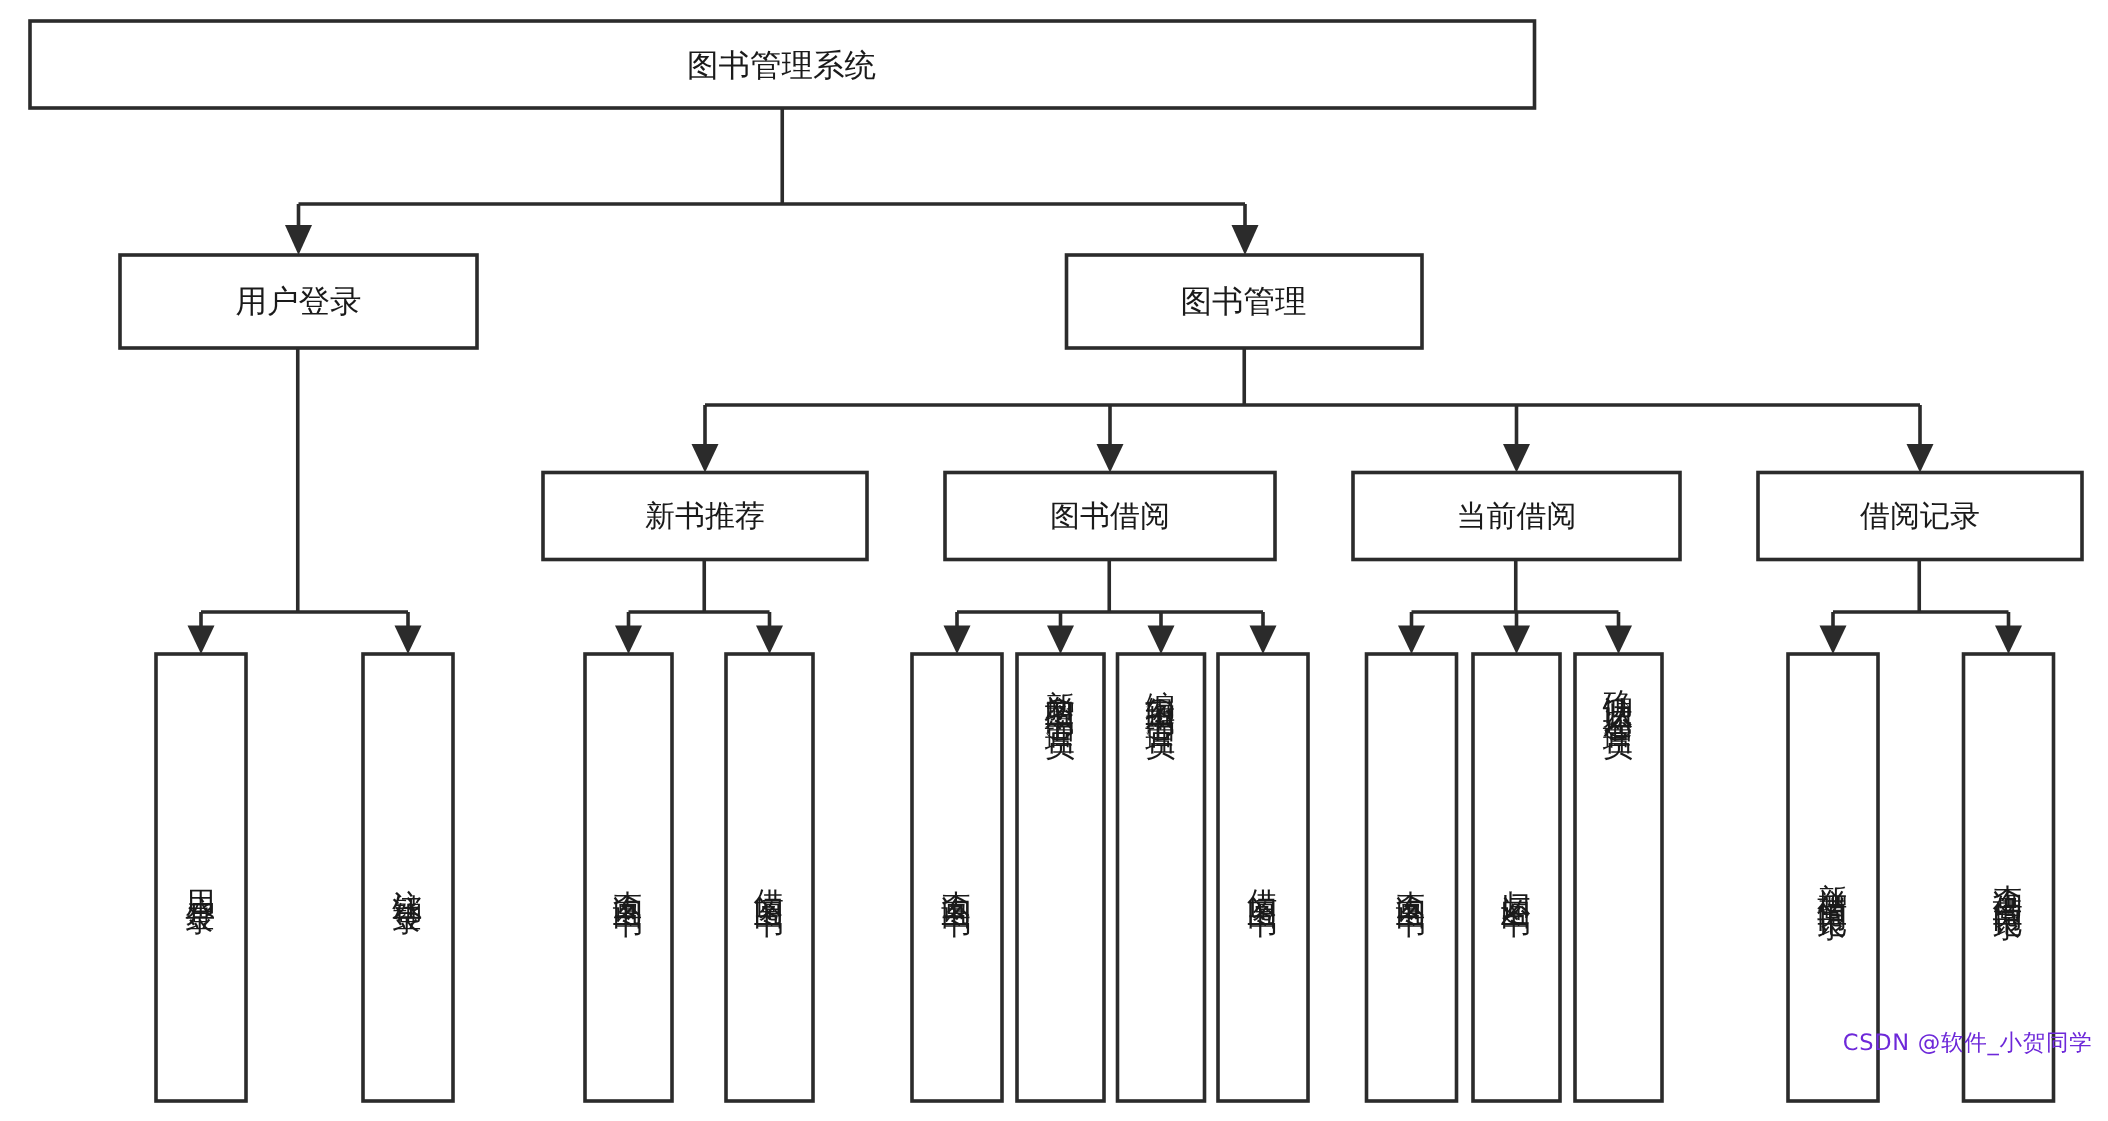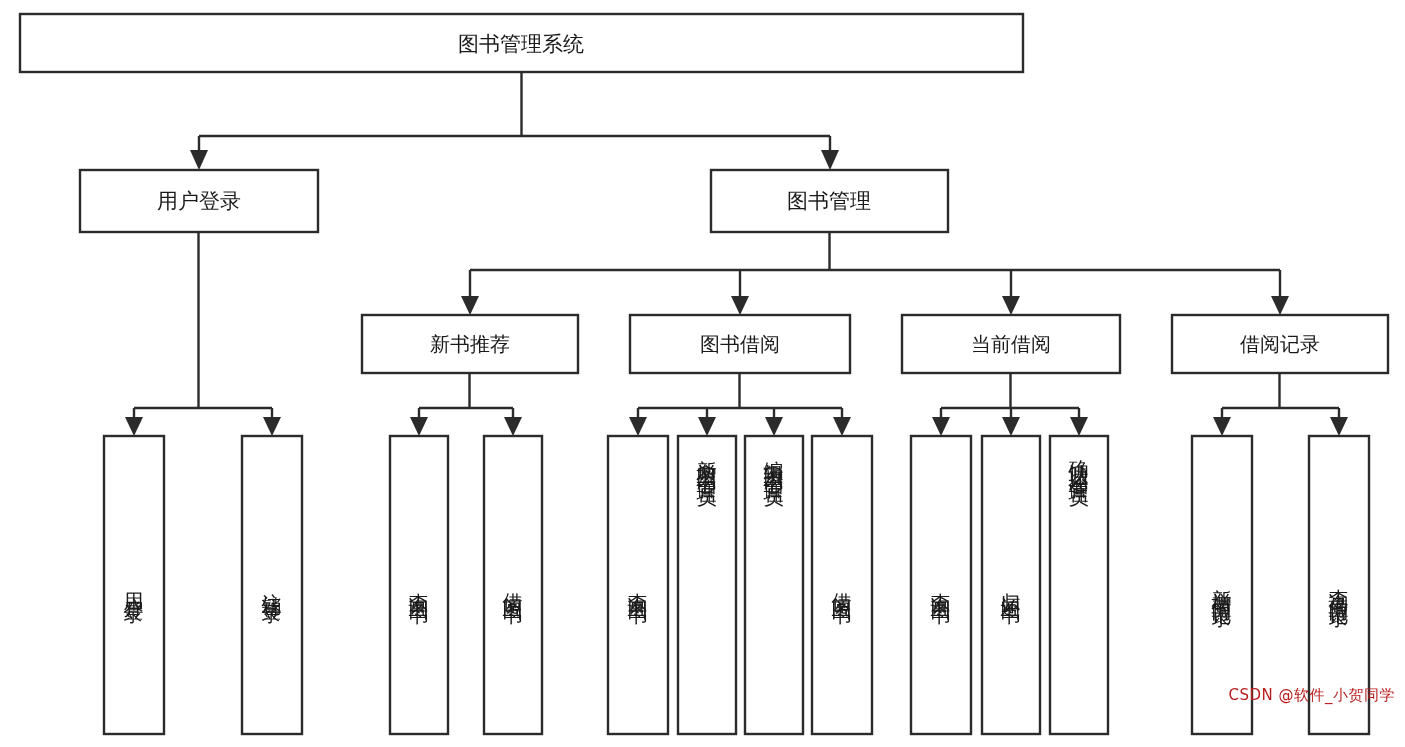--- a/index.html
+++ b/index.html
@@ -68,21 +68,21 @@
   .arrow-head {
     fill: #2b2b2b;
     stroke: none;
   }
   .watermark {
     position: absolute;
     right: 10px;
     bottom: 6px;
     font-family: "DejaVu Sans", "Liberation Sans", sans-serif;
     font-size: 15px;
-    color: #b91c1c;
+    color: #6d28d9;
     letter-spacing: 0.5px;
     white-space: nowrap;
   }
 </style>
 </head>
 <body>
 
 <div id="diagram-root">
 
   <svg class="diagram-canvas" viewBox="0 0 1405 747">

